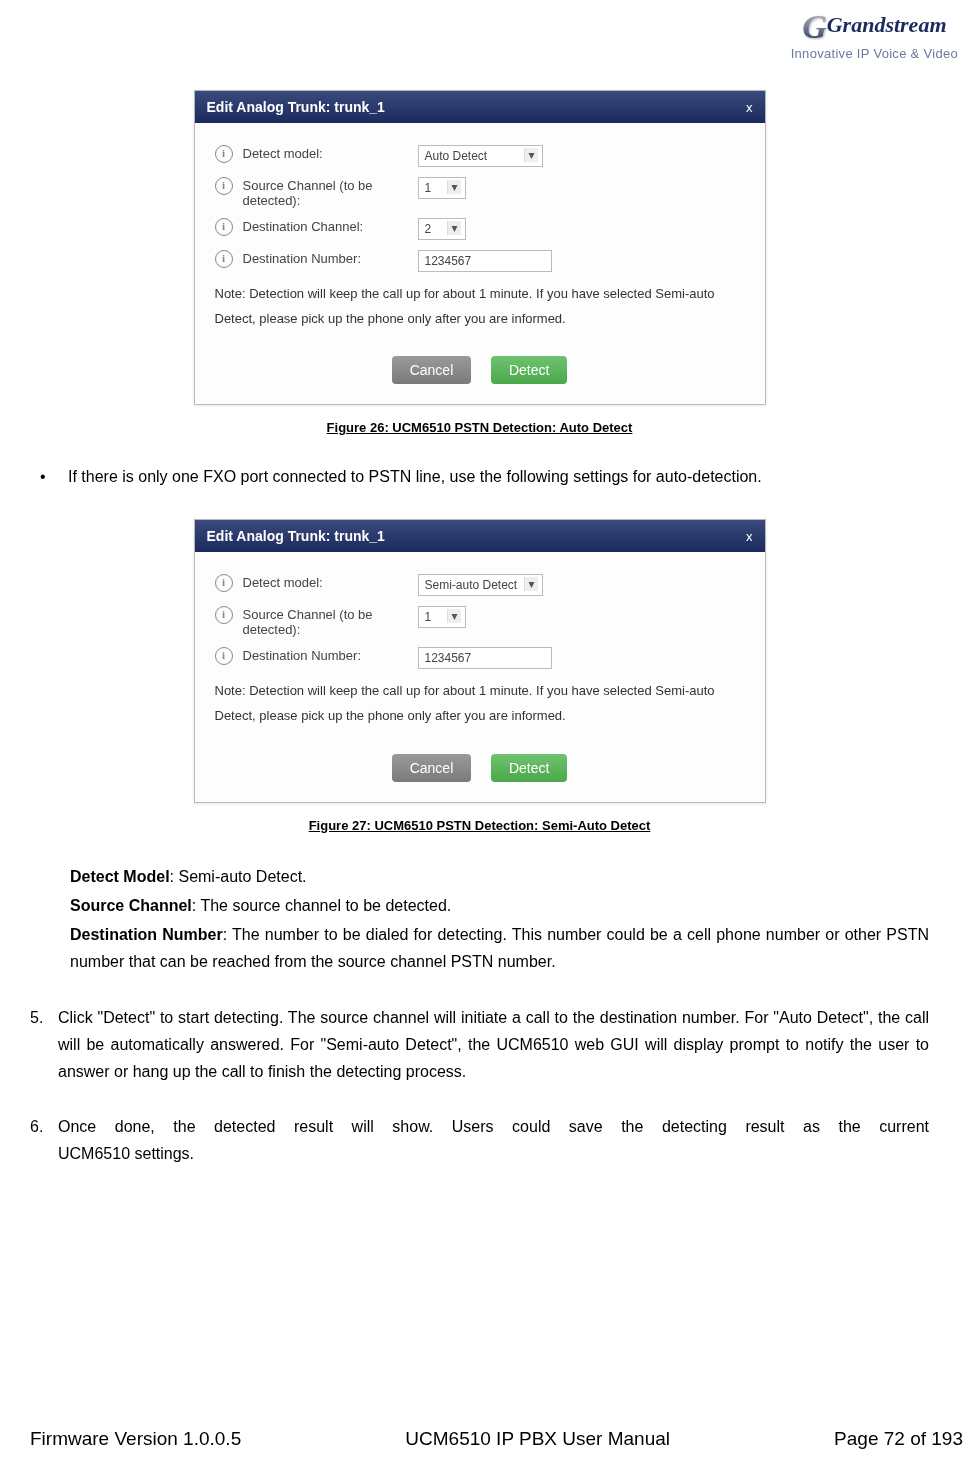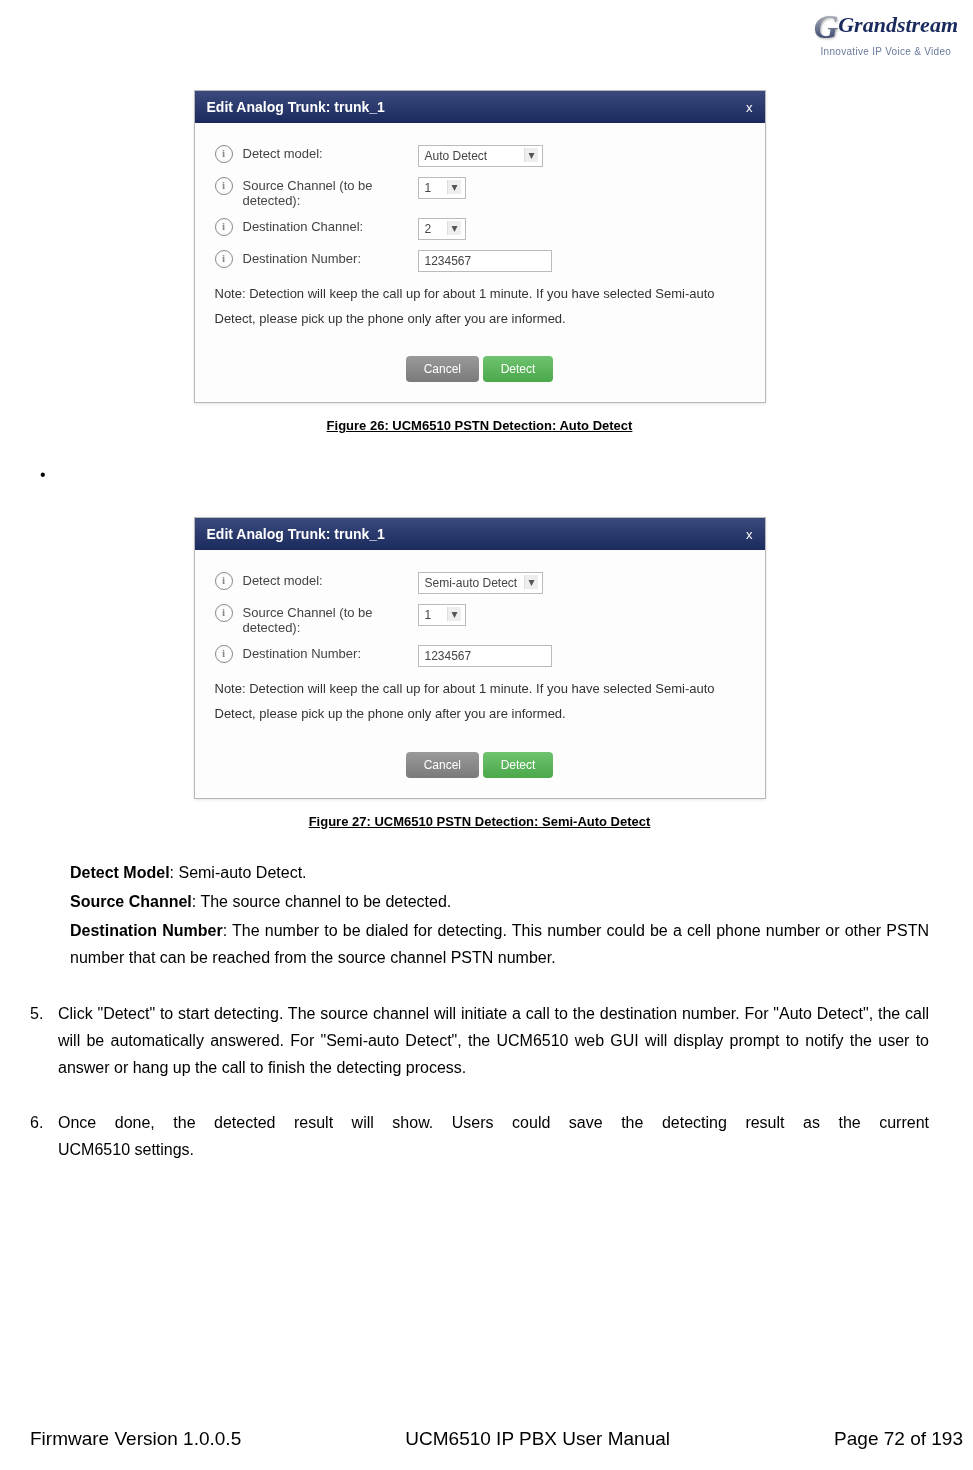--- a/index.html
+++ b/index.html
@@ -35,21 +35,21 @@
     display: inline-block;
     vertical-align: middle;
     position: relative;
     background: linear-gradient(to bottom, #ccc, #1a2a5c);
     -webkit-background-clip: text;
     background-clip: text;
     color: transparent;
     filter: drop-shadow(1px 1px 1px rgba(0,0,0,0.3));
   }
   .logo-sub {
-    font-size: 10px;
+    font-size: 13px;
     color: #6a7a9c;
     letter-spacing: 0.3px;
     font-style: normal;
     font-weight: normal;
   }
 
   .dialog {
     width: 570px;
     margin: 0 auto 15px auto;
     border: 1px solid #b8b8b8;
@@ -137,22 +137,22 @@
   }
   .dialog-actions {
     text-align: center;
     margin-top: 25px;
   }
   .btn {
     display: inline-block;
     padding: 6px 18px;
     border-radius: 4px;
     color: #fff;
-    font-size: 12px;
-    margin: 0 0;
+    font-size: 14px;
+    margin: 0 8px;
     cursor: pointer;
   }
   .btn-cancel { background: linear-gradient(to bottom,#9a9a9a,#7a7a7a); }
   .btn-detect { background: linear-gradient(to bottom,#6fc36f,#4aa84a); }
 
   .caption {
     text-align: center;
     font-size: 13px;
     font-weight: bold;
     margin: 12px 0 30px 0;
@@ -241,20 +241,21 @@
         <span class="btn btn-cancel">Cancel</span>
         <span class="btn btn-detect">Detect</span>
       </div>
     </div>
   </div>
 
   <div class="caption">Figure 26: UCM6510 PSTN Detection: Auto Detect</div>
 
   <div class="bullet">
     <span class="bullet-dot">•</span>
+    <span>If there is only one FXO port connected to PSTN line, use the following settings for auto-detection.</span>
   </div>
 
   <div class="dialog">
     <div class="dialog-header">
       <span>Edit Analog Trunk: trunk_1</span>
       <span class="dialog-close">x</span>
     </div>
     <div class="dialog-body">
       <div class="field-row">
         <span class="info-icon">i</span>

